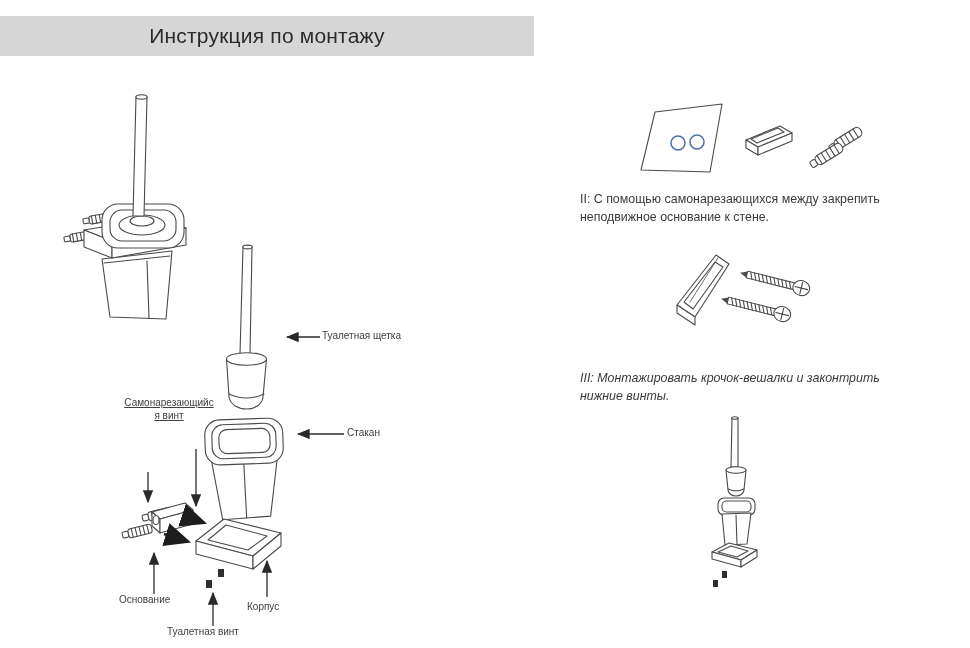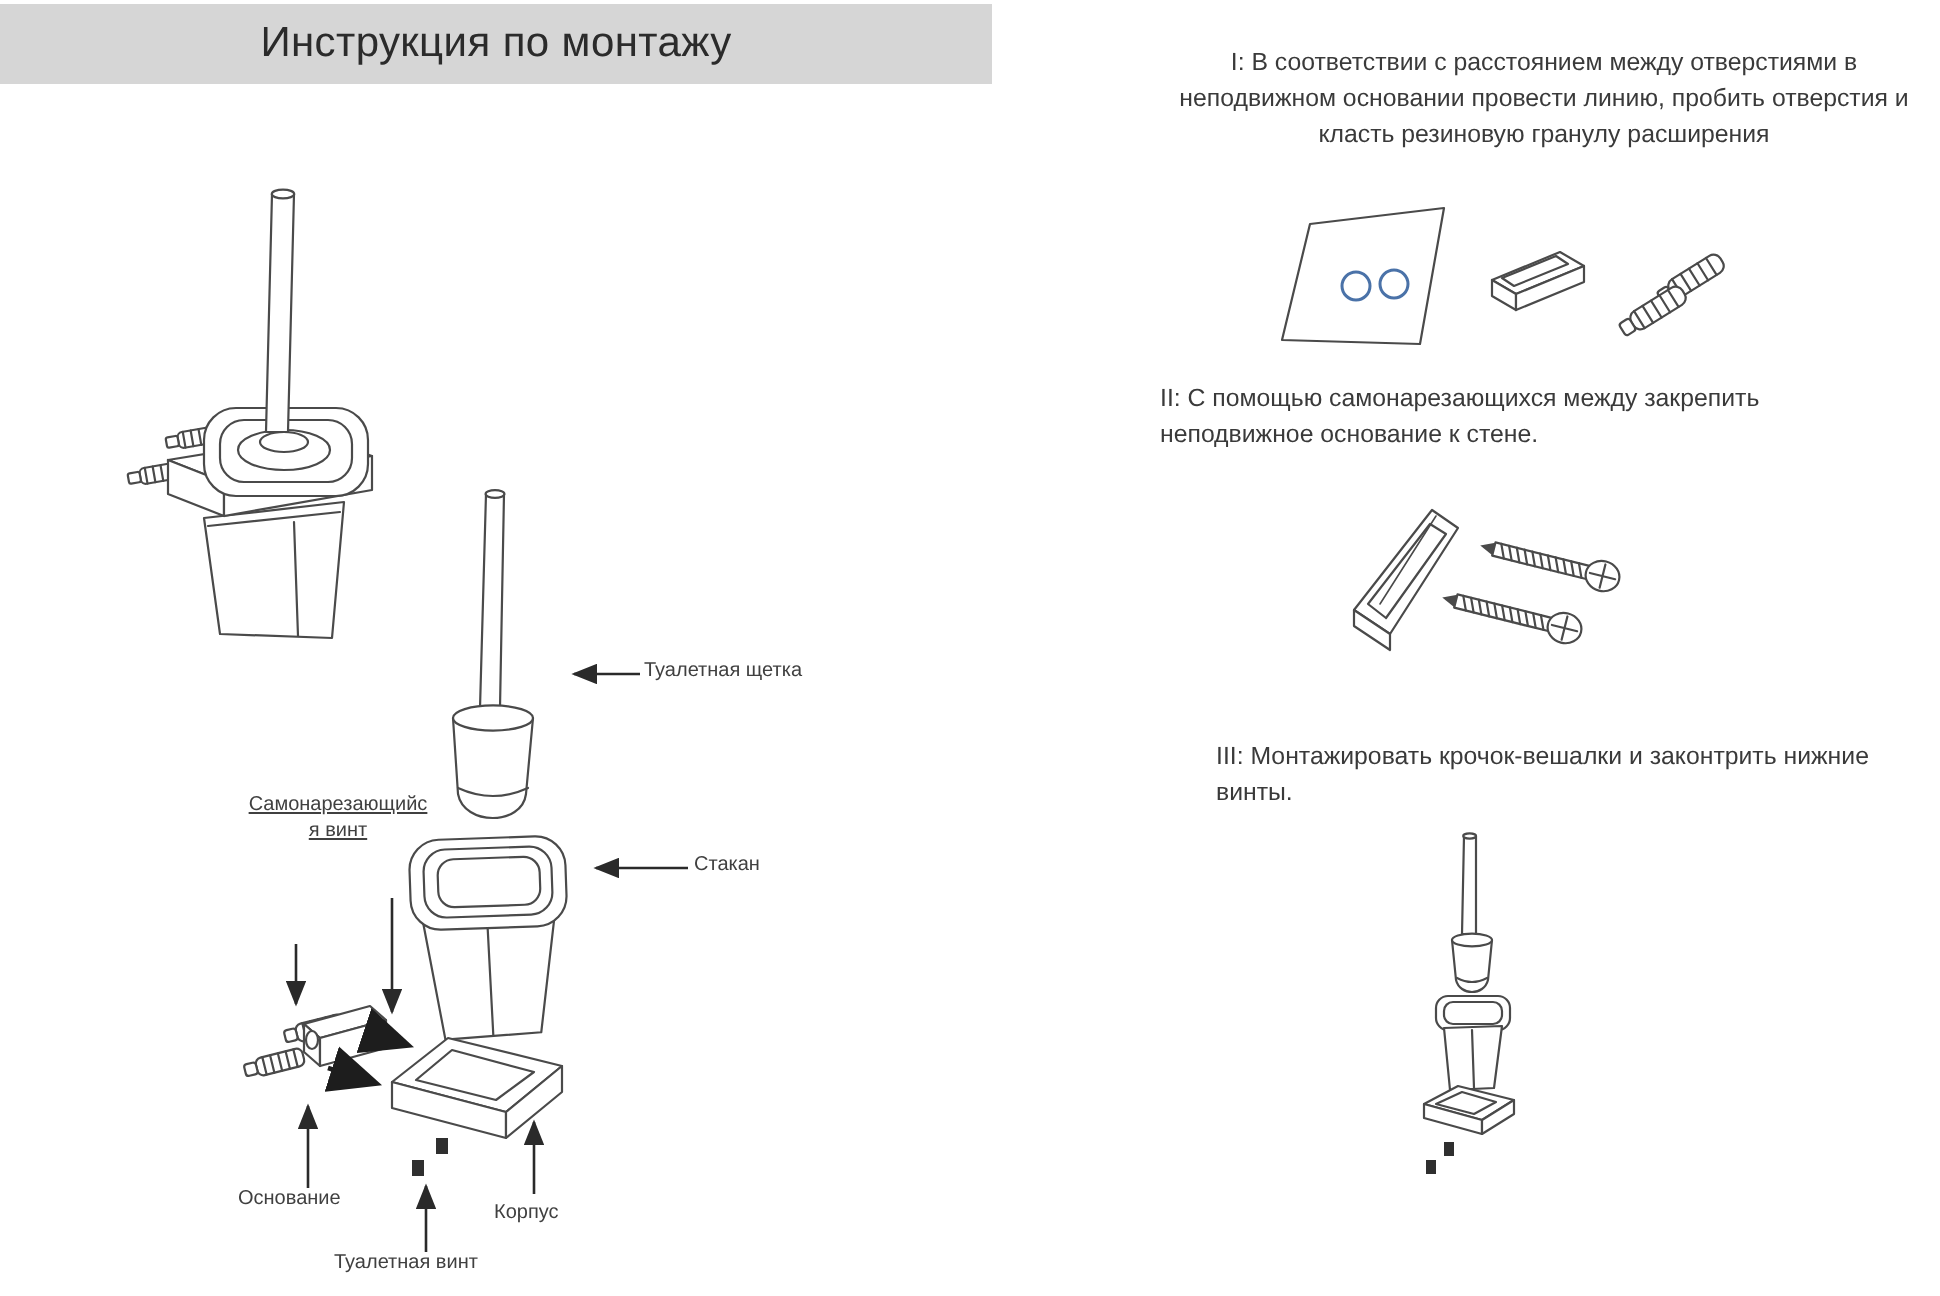--- a/index.html
+++ b/index.html
@@ -5,37 +5,37 @@
   html,body{margin:0;padding:0;}
   .page{
     position:relative;
     width:970px;height:648px;
     background:#ffffff;
     overflow:hidden;
     font-family:"Liberation Sans", sans-serif;
     color:#333333;
   }
   .banner{
-    position:absolute;left:0;top:2px;width:496px;height:40px;
+    position:absolute;left:0;top:16px;width:534px;height:40px;
     background:#d6d6d6;
     display:flex;align-items:center;justify-content:center;
   }
   .banner-title{
     font-size:21px;color:#2b2b2b;letter-spacing:0.2px;
   }
   .subtitle{
     position:absolute;left:100px;top:57px;width:310px;
     text-align:center;font-size:17.5px;color:#2b2b2b;
   }
   .step-text{
     position:absolute;font-size:12.4px;line-height:1.45;color:#3a3a3a;
   }
   .step-1{left:575px;top:23px;width:394px;text-align:center;}
   .step-2{left:580px;top:191px;width:330px;text-align:left;}
-  .step-3{left:608px;top:370px;width:330px;text-align:left;}
+  .step-3{left:580px;top:370px;width:330px;text-align:left;font-style:italic;}
   .dlabel{
     position:absolute;font-size:10px;color:#404040;white-space:nowrap;
   }
   .dlabel.wrap{white-space:normal;}
   .label-brush{left:322px;top:330px;}
   .label-cup{left:347px;top:427px;}
   .label-screw{left:108px;top:397px;width:122px;text-align:center;line-height:1.25;text-decoration:underline;}
   .label-screw span{display:block;}
   .label-rubber{left:57px;top:430px;width:128px;line-height:1.3;}
   .label-base{left:119px;top:594px;}
@@ -162,21 +162,20 @@
   <div class="dlabel label-brush">Туалетная щетка</div>
   <div class="dlabel label-cup">Стакан</div>
   <div class="dlabel wrap label-screw">
     <span>Самонарезающийс</span>
     <span>я винт</span>
   </div>
   <div class="dlabel label-base">Основание</div>
   <div class="dlabel label-body">Корпус</div>
   <div class="dlabel label-lock">Туалетная винт</div>
 
-  <div class="step-text step-1">I: В соответствии с расстоянием между отверстиями в неподвижном основании провести линию, пробить отверстия и класть резиновую гранулу расширения</div>
 
   <svg style="left:630px;top:96px" width="335" height="92" viewBox="0 0 335 92">
     <g class="lineart">
       <polygon points="25,16 92,8 80,76 11,74"></polygon>
       <circle cx="48" cy="47" r="7" fill="none" stroke="#4a72a8" stroke-width="1.5"></circle>
       <circle cx="67" cy="46" r="7" fill="none" stroke="#4a72a8" stroke-width="1.5"></circle>
       <g>
         <polygon points="116,44 150,30 162,37 128,51"></polygon>
         <polygon points="116,44 116,52 128,59 128,51"></polygon>
         <polygon points="128,51 162,37 162,45 128,59"></polygon>

